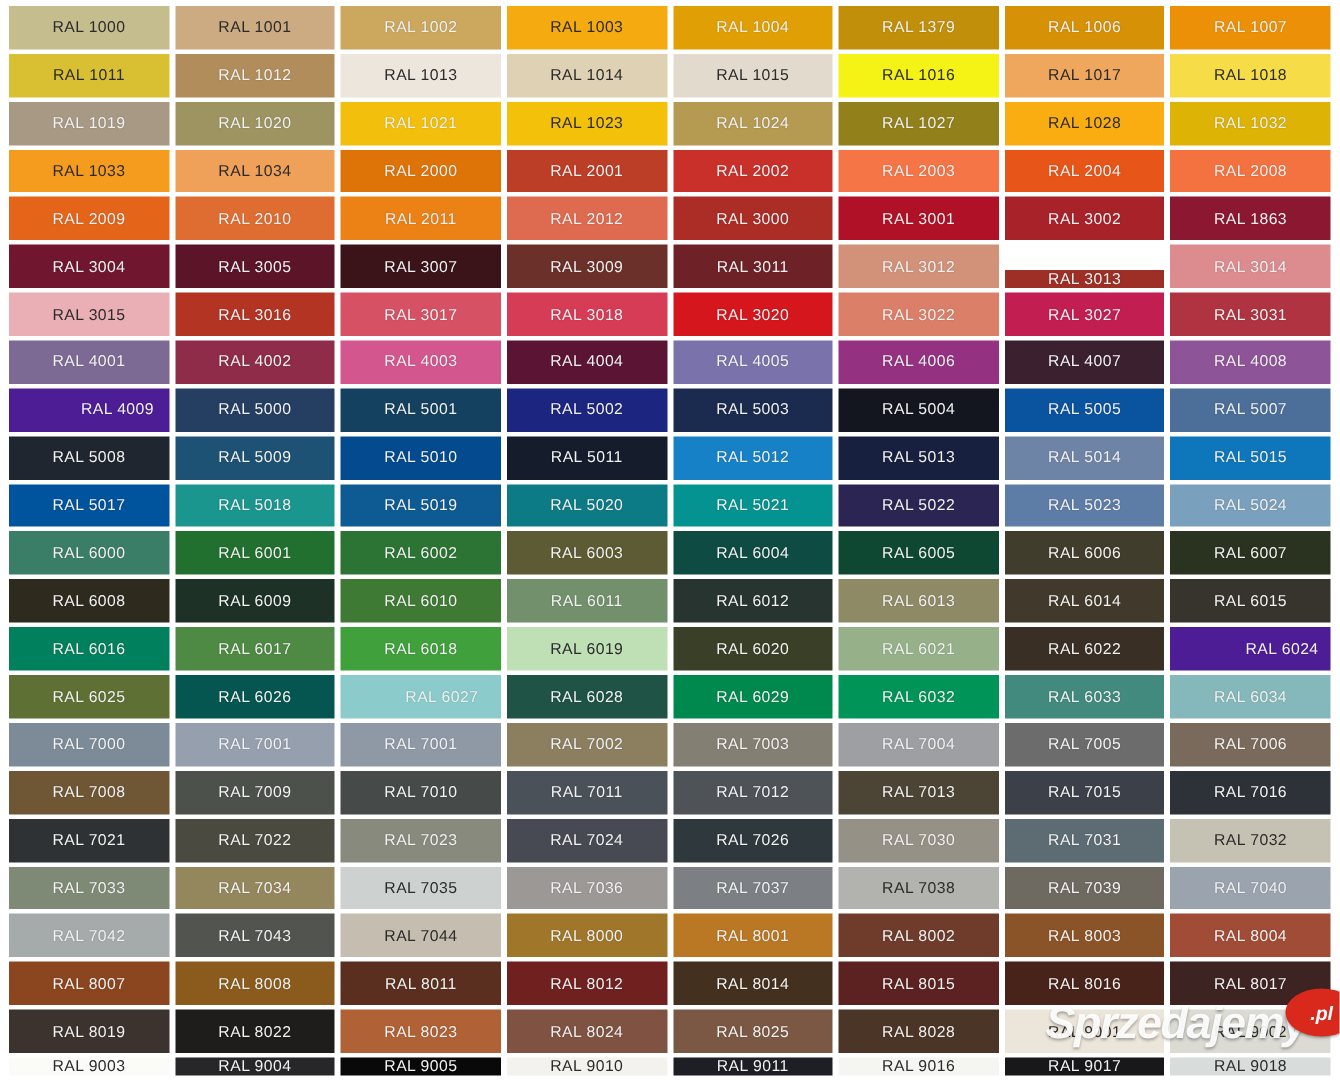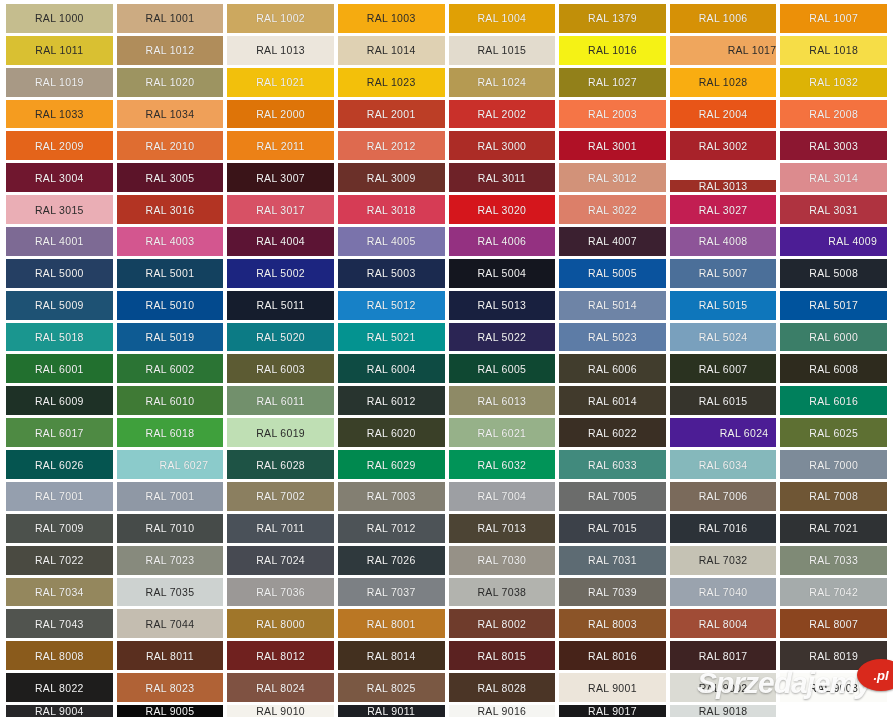--- a/index.html
+++ b/index.html
@@ -94,21 +94,21 @@
     </div>
     <div class="swatch" style="background: rgb(223, 209, 179);">
       <span class="dark">RAL 1014</span>
     </div>
     <div class="swatch" style="background: rgb(226, 219, 205);">
       <span class="dark">RAL 1015</span>
     </div>
     <div class="swatch" style="background: rgb(245, 242, 21);">
       <span class="dark">RAL 1016</span>
     </div>
-    <div class="swatch" style="background: rgb(239, 166, 93); justify-content: flex-end;">
+    <div class="swatch" style="background: rgb(239, 166, 93);">
       <span class="dark">RAL 1017</span>
     </div>
     <div class="swatch" style="background: rgb(246, 221, 71);">
       <span class="dark">RAL 1018</span>
     </div>
     <div class="swatch" style="background: rgb(168, 153, 133);">
       <span class="light">RAL 1019</span>
     </div>
     <div class="swatch" style="background: rgb(157, 148, 97);">
       <span class="light">RAL 1020</span>
@@ -170,21 +170,21 @@
     <div class="swatch" style="background: rgb(172, 44, 38);">
       <span class="light">RAL 3000</span>
     </div>
     <div class="swatch" style="background: rgb(176, 17, 38);">
       <span class="light">RAL 3001</span>
     </div>
     <div class="swatch" style="background: rgb(168, 34, 42);">
       <span class="light">RAL 3002</span>
     </div>
     <div class="swatch" style="background: rgb(140, 23, 49);">
-      <span class="light">RAL 3003</span>
+      <span class="light">RAL 1863</span>
     </div>
     <div class="swatch" style="background: rgb(112, 23, 47);">
       <span class="light">RAL 3004</span>
     </div>
     <div class="swatch" style="background: rgb(92, 20, 41);">
       <span class="light">RAL 3005</span>
     </div>
     <div class="swatch" style="background: rgb(58, 20, 24);">
       <span class="light">RAL 3007</span>
     </div>
@@ -222,20 +222,23 @@
       <span class="light">RAL 3022</span>
     </div>
     <div class="swatch" style="background: rgb(194, 30, 82);">
       <span class="light">RAL 3027</span>
     </div>
     <div class="swatch" style="background: rgb(175, 51, 64);">
       <span class="light">RAL 3031</span>
     </div>
     <div class="swatch" style="background: rgb(125, 106, 148);">
       <span class="light">RAL 4001</span>
+    </div>
+    <div class="swatch" style="background: rgb(142, 44, 73);">
+      <span class="light">RAL 4002</span>
     </div>
     <div class="swatch" style="background: rgb(211, 86, 143);">
       <span class="light">RAL 4003</span>
     </div>
     <div class="swatch" style="background: rgb(92, 20, 52);">
       <span class="light">RAL 4004</span>
     </div>
     <div class="swatch" style="background: rgb(122, 115, 171);">
       <span class="light">RAL 4005</span>
     </div>

